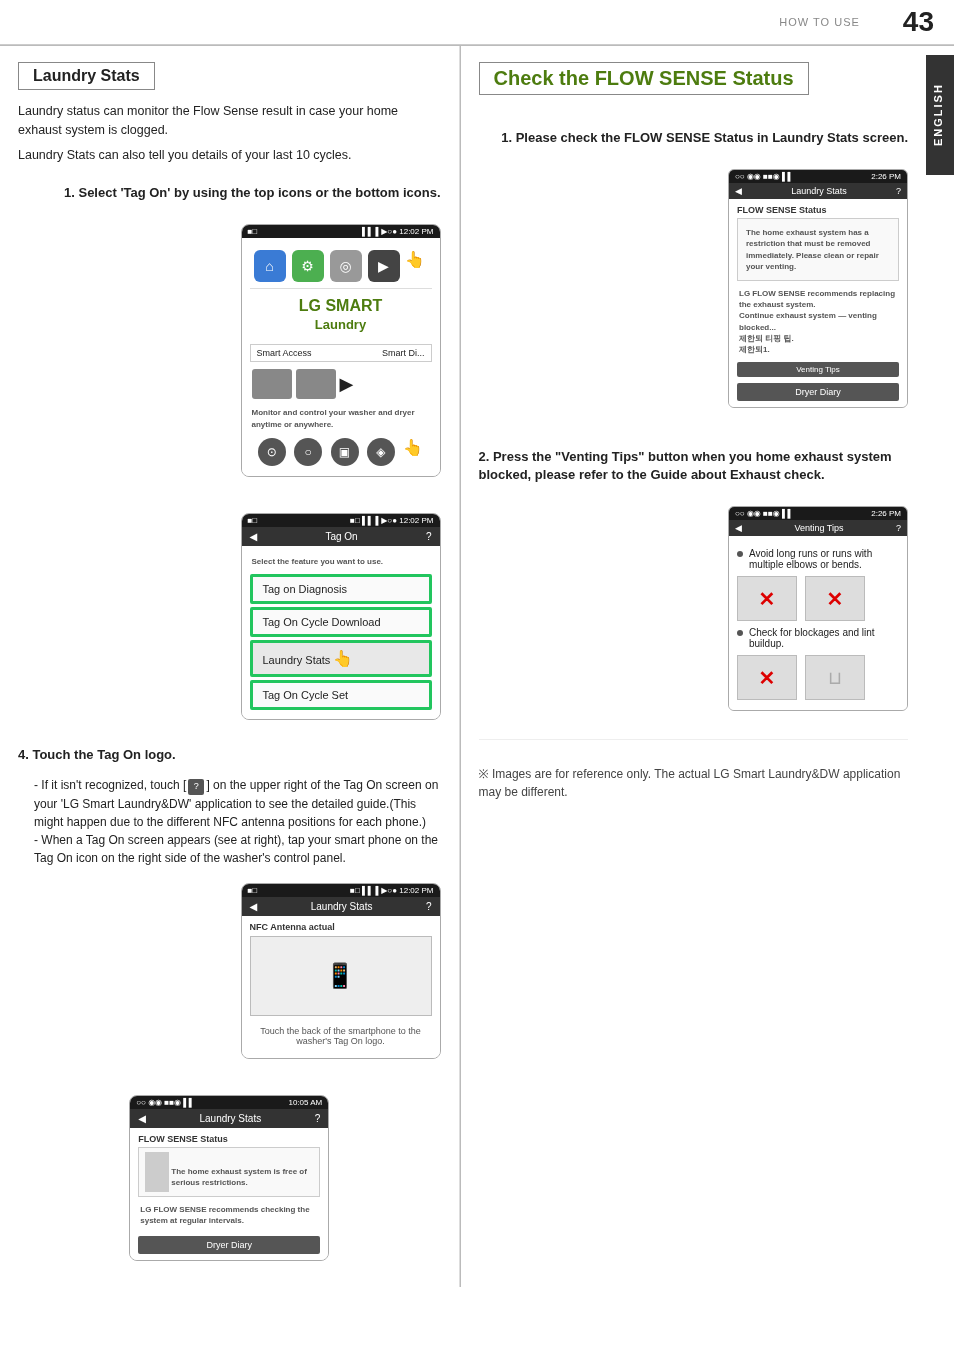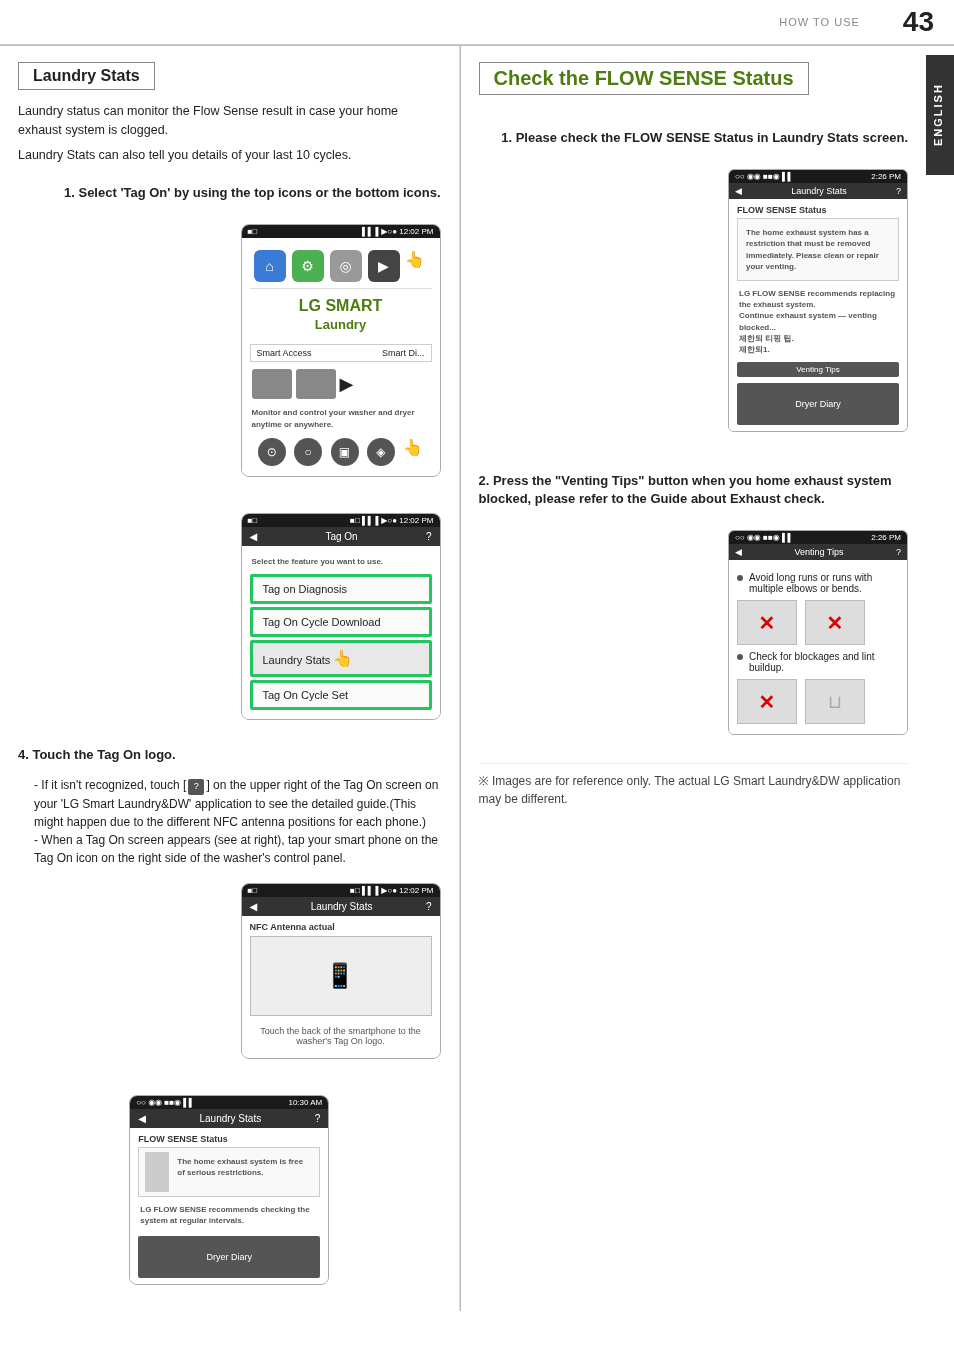--- a/index.html
+++ b/index.html
@@ -201,21 +201,21 @@
       padding: 4px 6px;
       margin: 3px 0;
       background: #f9f9f9;
     }
 
     .dryer-diary-btn {
       background: #555;
       color: #fff;
       font-size: 9px;
       text-align: center;
-      padding: 16px;
+      padding: 4px;
       margin-top: 6px;
       border-radius: 2px;
     }
 
     
     .phone-screenshot-sm {
       width: 180px;
       margin: 10px 0 10px auto;
       display: block;
       border: 1px solid #aaa;
@@ -223,21 +223,21 @@
       border-radius: 6px;
       overflow: hidden;
       font-size: 10px;
     }
 
     .note-text {
       font-size: 12px;
       color: #444;
       line-height: 1.5;
       margin-top: 18px;
-      padding-top: 8px;
+      padding-top: 25px;
       border-top: 1px solid #eee;
     }
 
     .divider-h {
       border: none;
       border-top: 1.5px solid #bbb;
       margin: 0 0 0 0;
     }
 
     .col-divider {
@@ -450,31 +450,31 @@
               <div class="phone-desc-text">Touch the back of the smartphone to the washer's Tag On logo.</div>
             </div>
           </div>
         </div>
       </div>
 
       <div style="display:flex;justify-content:center;margin-top:10px;">
         <div class="phone-screenshot">
           <div class="phone-status-bar">
             <span>○○ ◉◉ ■■◉ ▌▌</span>
-            <span>10:30 AM</span>
+            <span>10:05 AM</span>
           </div>
           <div style="background:#333;color:#fff;padding:4px 8px;display:flex;align-items:center;justify-content:space-between;font-size:10px;">
             <span>◀</span>
             <span>Laundry Stats</span>
             <span>?</span>
           </div>
           <div class="phone-body">
             <div class="flow-sense-label">FLOW SENSE Status</div>
             <div class="flow-sense-status-box">
-              <div style="display:flex;gap:6px;">
+              <div style="display:flex;align-items:flex-end;">
                 <div style="width:24px;height:40px;background:#ccc;flex-shrink:0;"></div>
                 <div class="phone-small-text">The home exhaust system is free of serious restrictions.</div>
               </div>
             </div>
             <div class="phone-small-text">LG FLOW SENSE recommends checking the system at regular intervals.</div>
             <div class="dryer-diary-btn">Dryer Diary</div>
           </div>
         </div>
       </div>
     </div>

